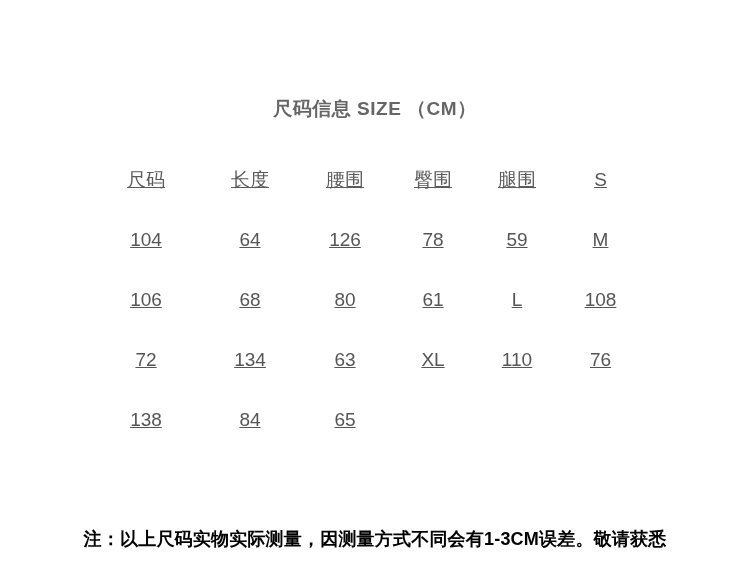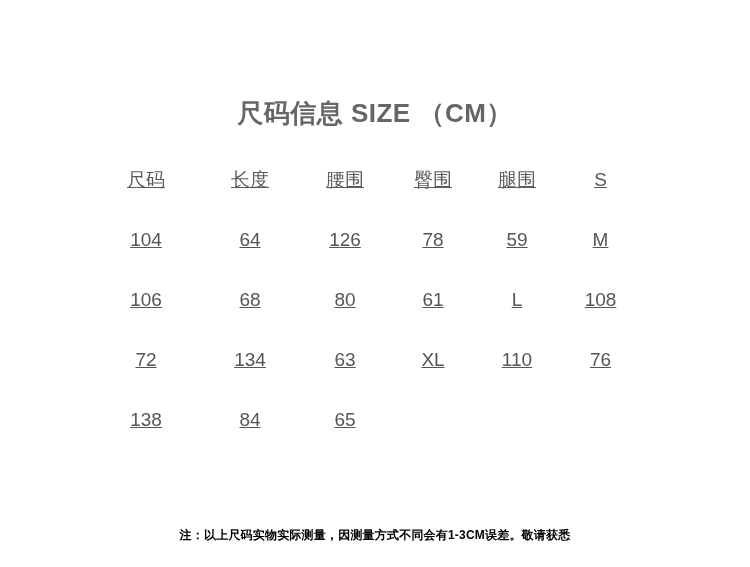--- a/index.html
+++ b/index.html
@@ -14,21 +14,21 @@
     background: #ffffff;
     font-family: "Liberation Sans", "DejaVu Sans", sans-serif;
     overflow: hidden;
   }
   .page-title {
     position: absolute;
     top: 96px;
     left: 0;
     width: 750px;
     text-align: center;
-    font-size: 26px;
+    font-size: 19px;
     font-weight: 700;
     letter-spacing: 0.5px;
     color: #666666;
   }
   .size-table {
     position: absolute;
     top: 150px;
     left: 92px;
     display: grid;
     grid-template-columns: 108px 100px 90px 86px 82px 85px;
@@ -44,21 +44,21 @@
   }
   .header-cell {
     color: #5b5b5b;
   }
   .note {
     position: absolute;
     top: 527px;
     left: 0;
     width: 750px;
     text-align: center;
-    font-size: 12px;
+    font-size: 18px;
     font-weight: 700;
     color: #000000;
     letter-spacing: 0.2px;
   }
 </style>
 </head>
 <body>
 
 <div class="canvas">
 

